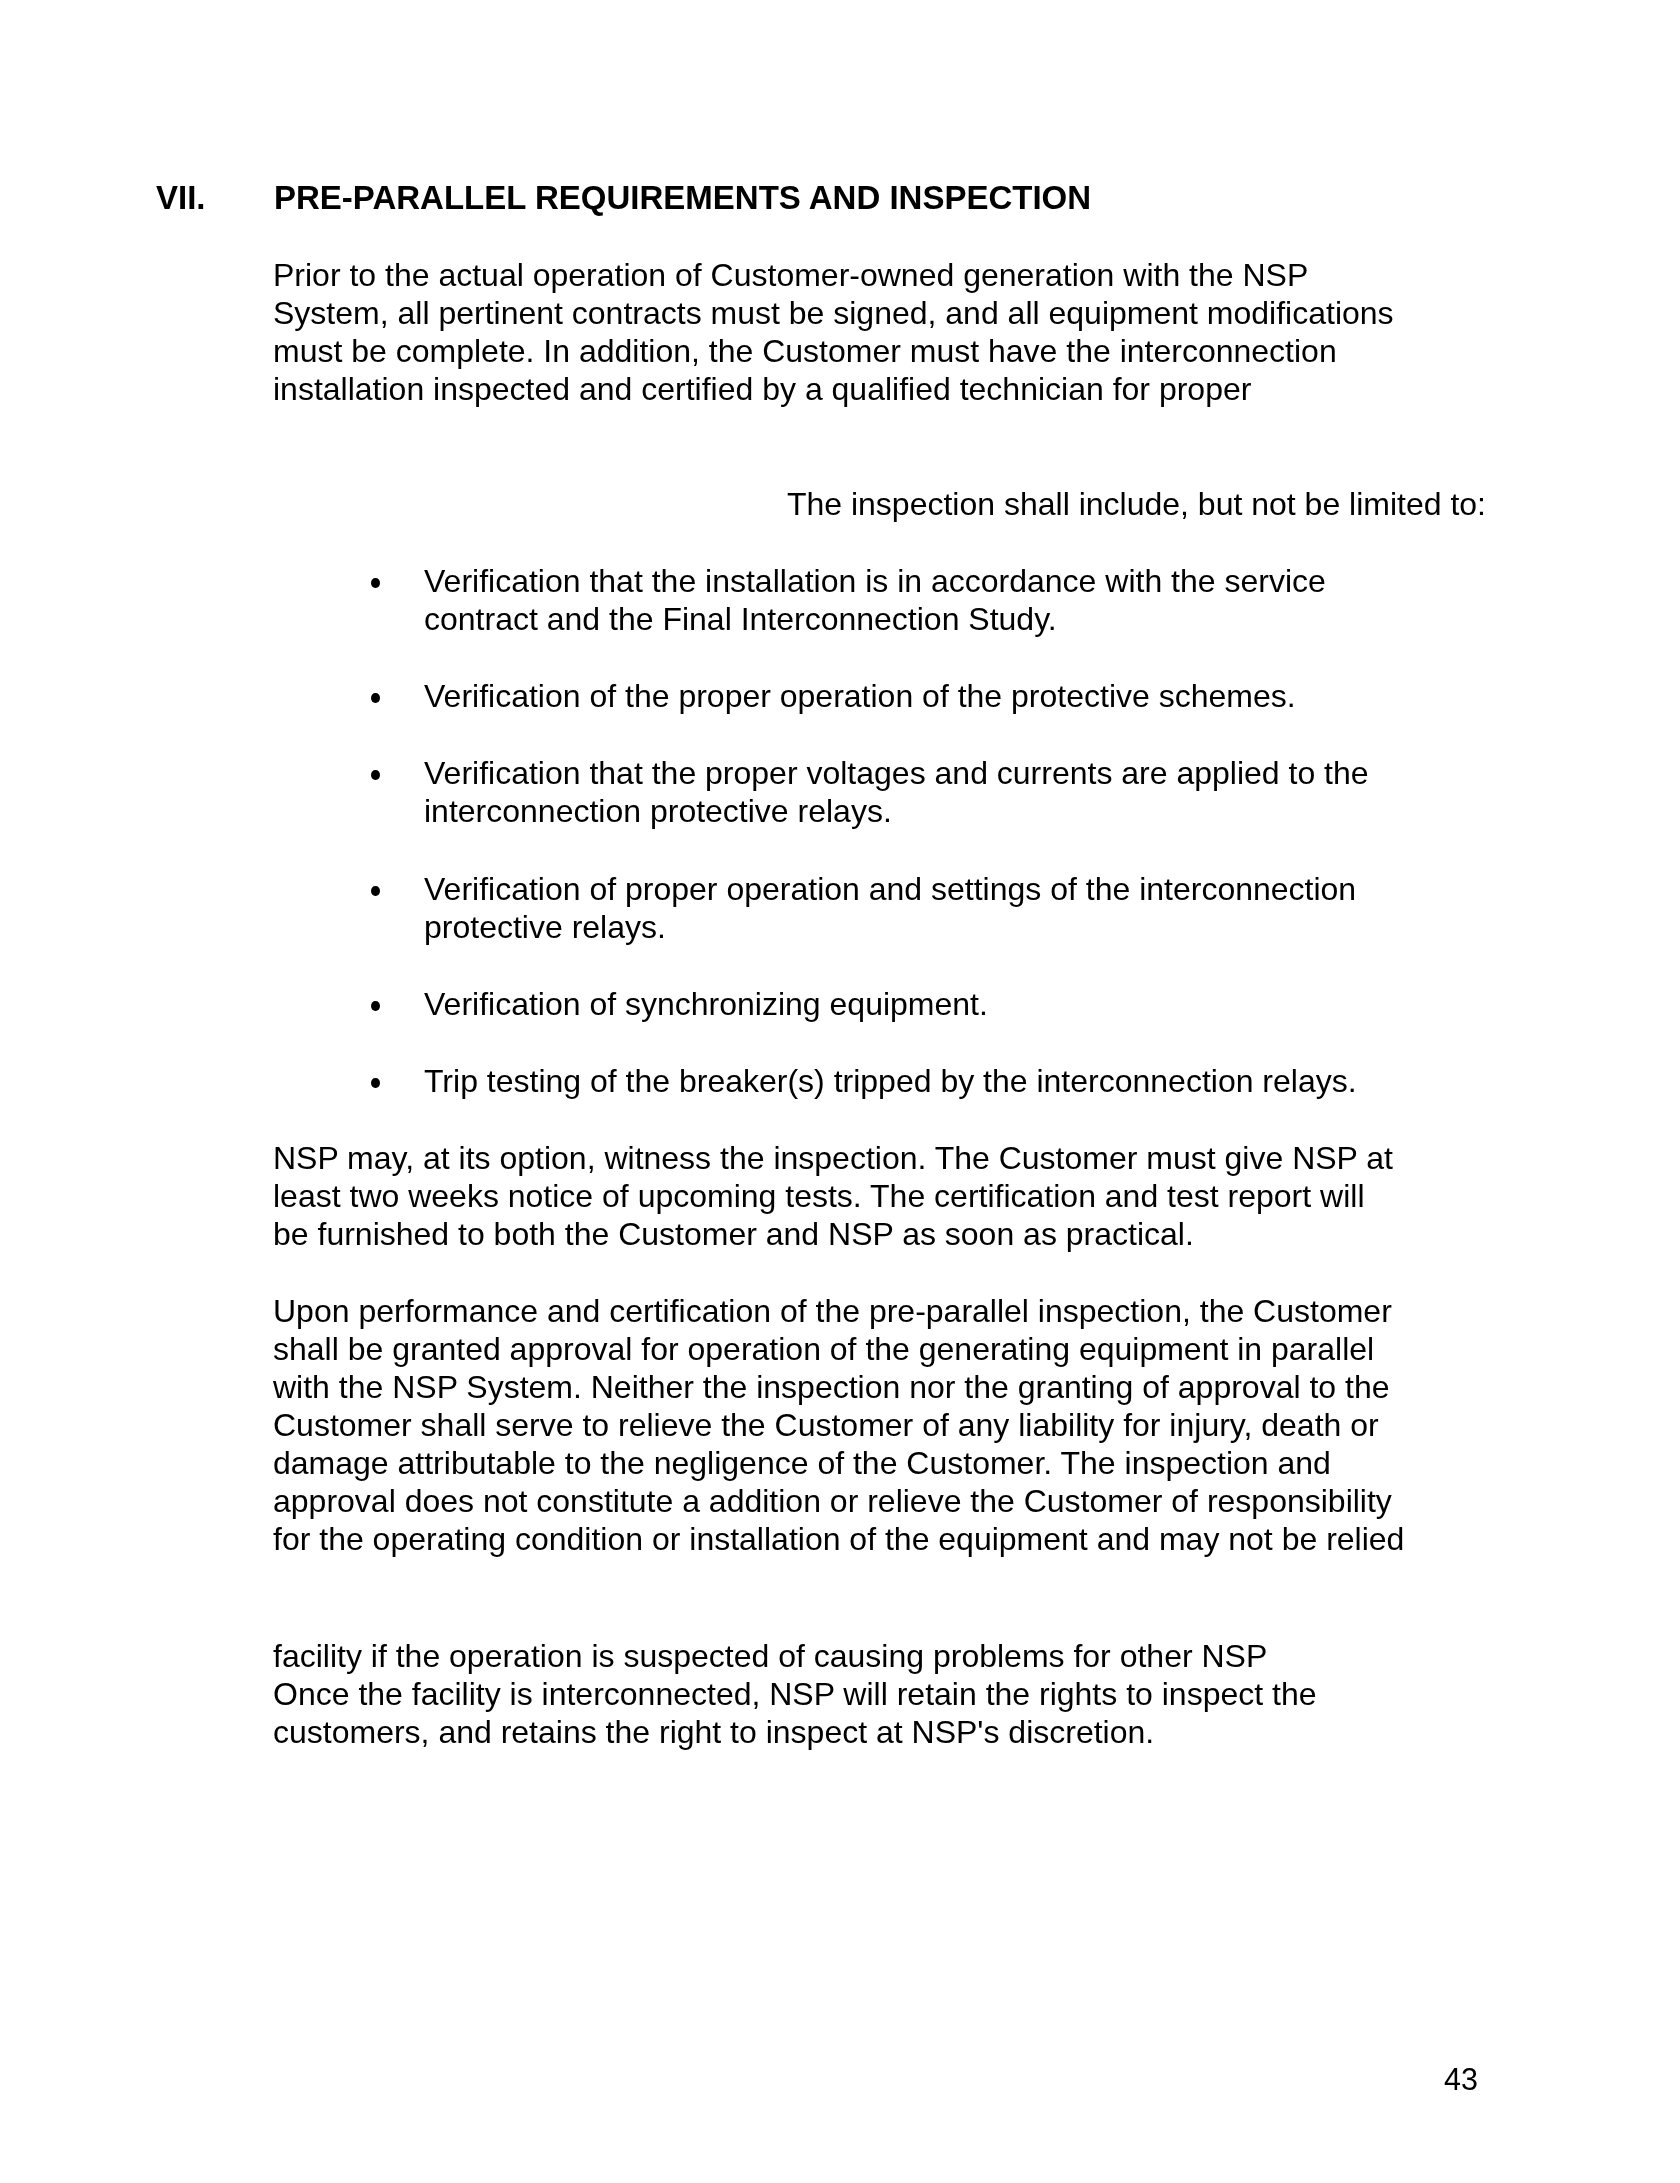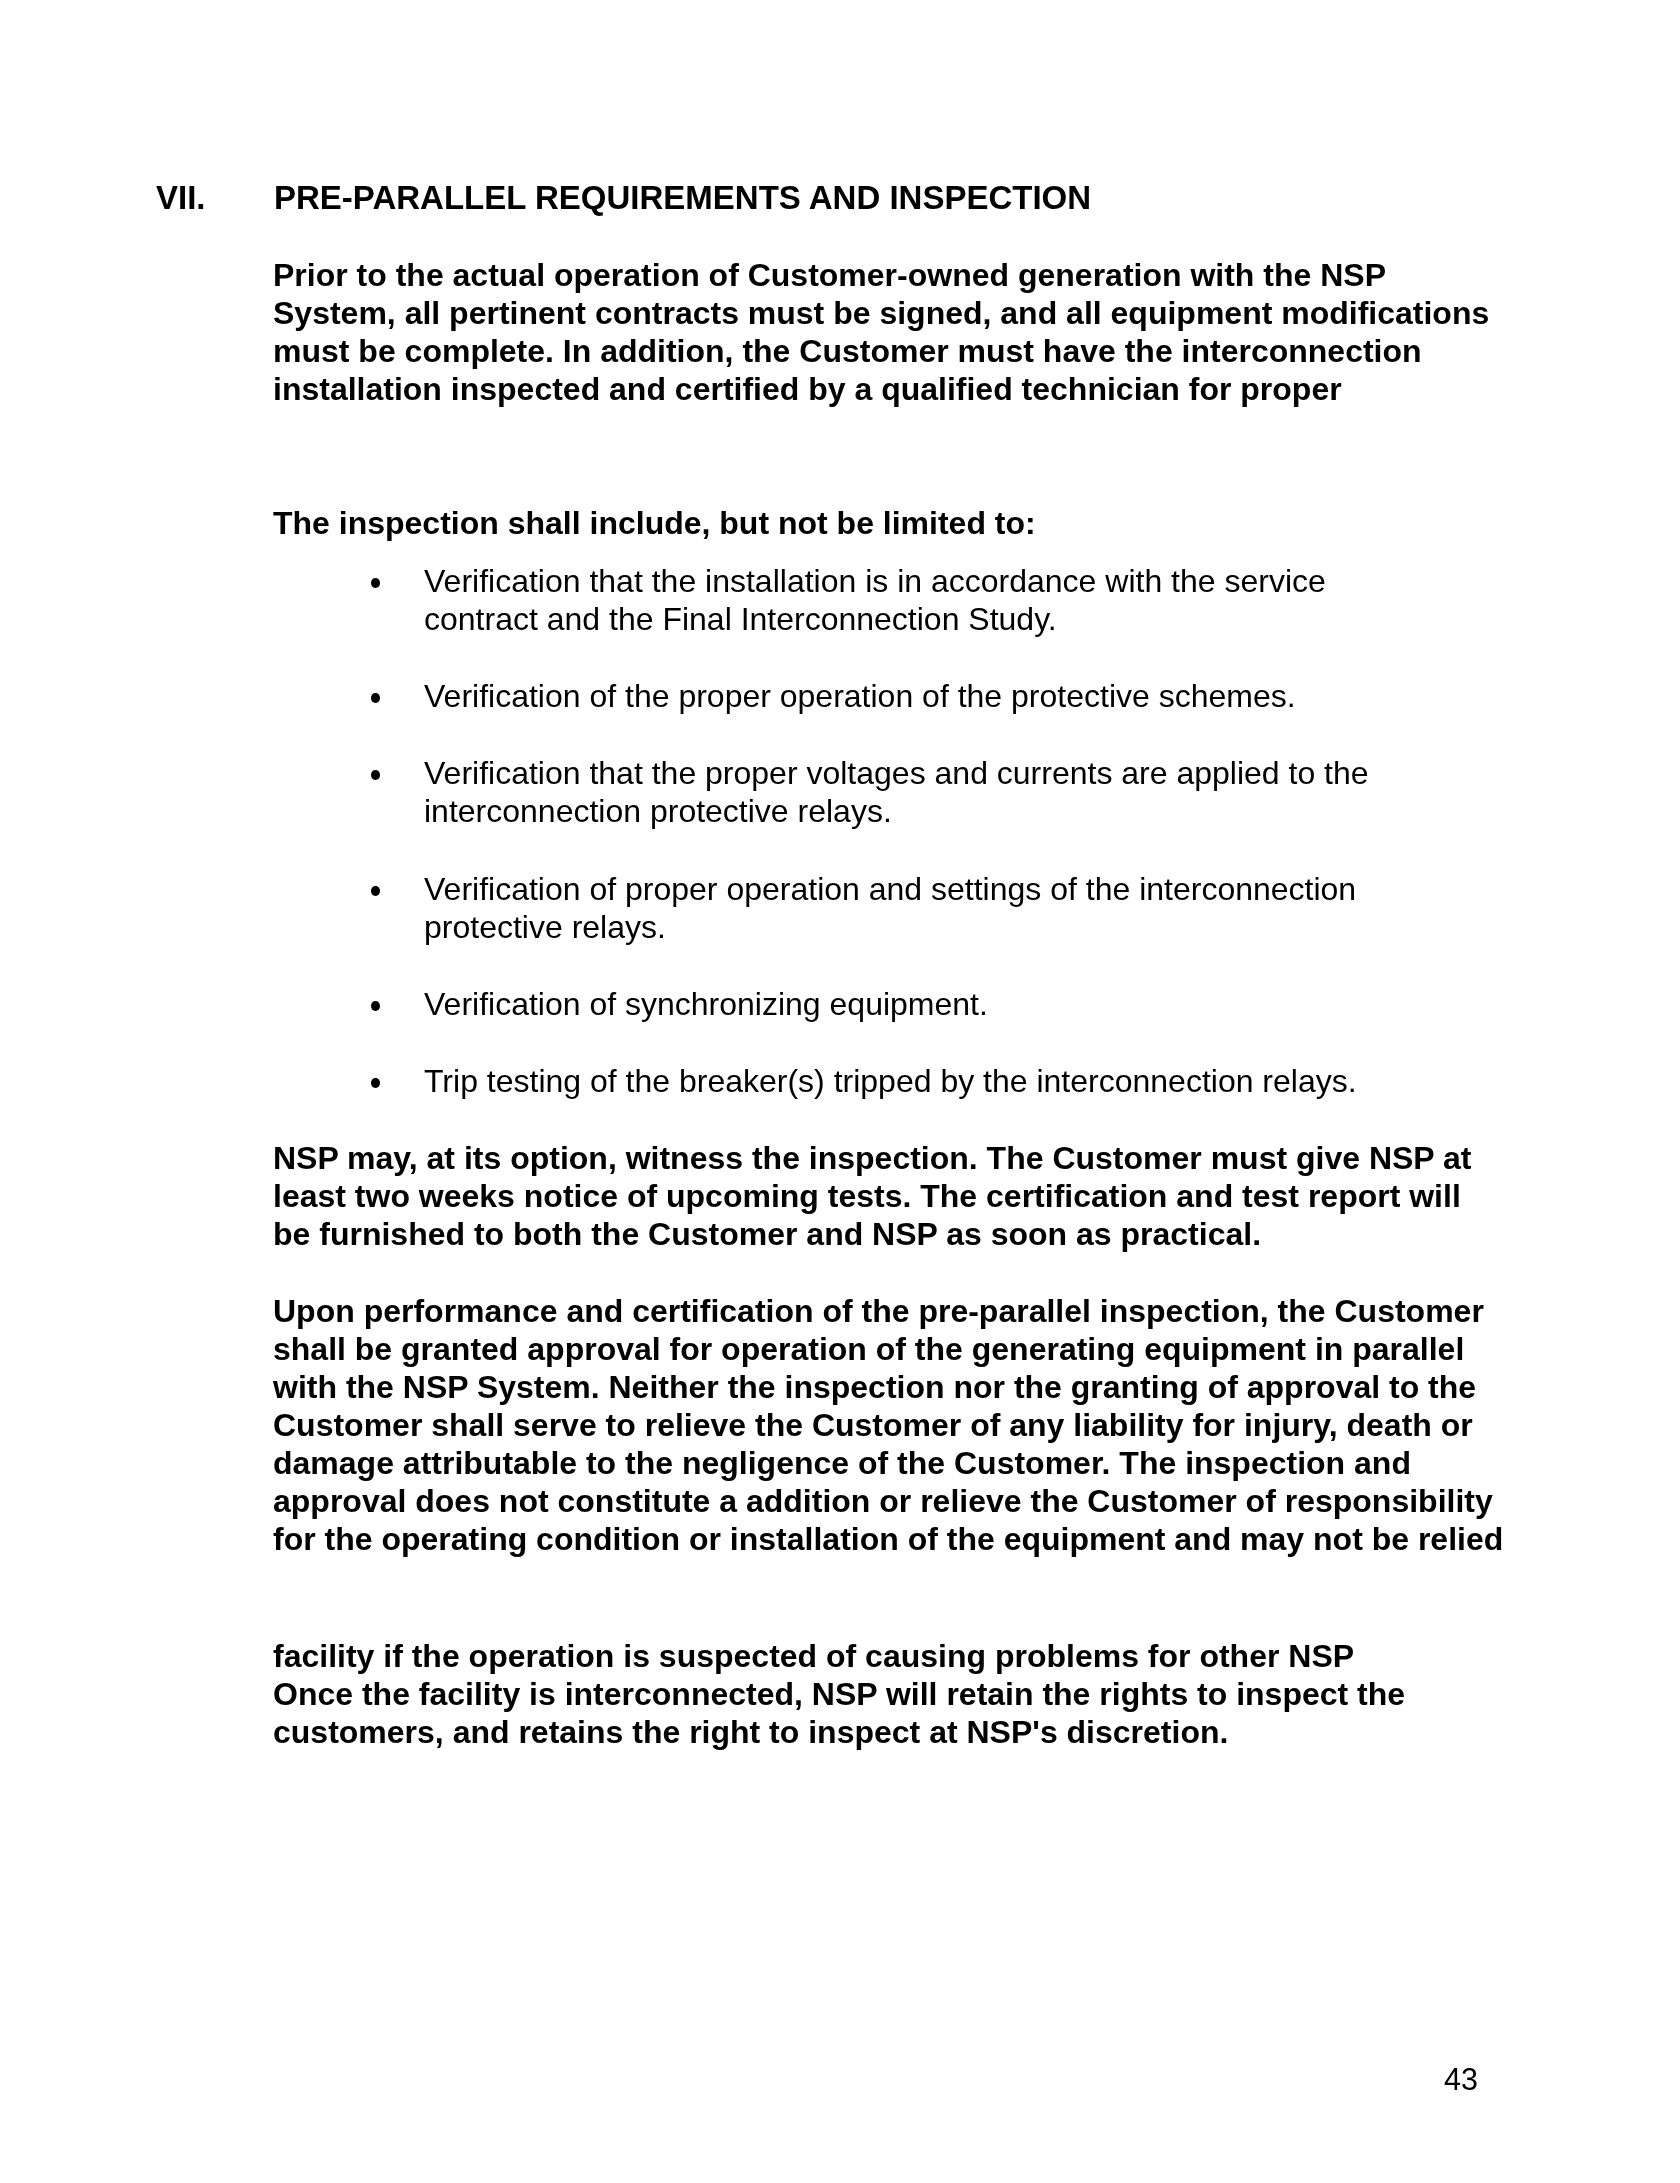--- a/index.html
+++ b/index.html
@@ -36,21 +36,20 @@
       display: inline-block;
       width: 118px;
     }
     .para {
       position: absolute;
       left: 273px;
       width: 1213px;
       font-size: 32px;
       line-height: 38px;
       margin: 0;
-      font-weight: bold;
     }
     .para .line {
       display: block;
       white-space: nowrap;
     }
     .bullet-item {
       position: absolute;
       left: 371px;
       width: 1127px;
       font-size: 32px;
@@ -98,21 +97,21 @@
     <span class="num">VII.</span><span>PRE-PARALLEL REQUIREMENTS AND INSPECTION</span>
   </div>
 
   <p class="para" style="top:256px;">
     <span class="line">Prior to the actual operation of Customer-owned generation with the NSP</span>
     <span class="line">System, all pertinent contracts must be signed, and all equipment modifications</span>
     <span class="line">must be complete.  In addition, the Customer must have the interconnection</span>
     <span class="line">installation inspected and certified by a qualified technician for proper</span>
   </p>
 
-  <p class="para" style="top:504px;">
+  <p class="para" style="top:485px;text-align:right;">
     <span class="line">The inspection shall include, but not be limited to:</span>
   </p>
 
   <div>
     <div class="bullet-item" style="top:562px;">
       <span class="dot"></span>
       <span class="text">
         <span class="line">Verification that the installation is in accordance with the service</span>
         <span class="line">contract and the Final Interconnection Study.</span>
       </span>

